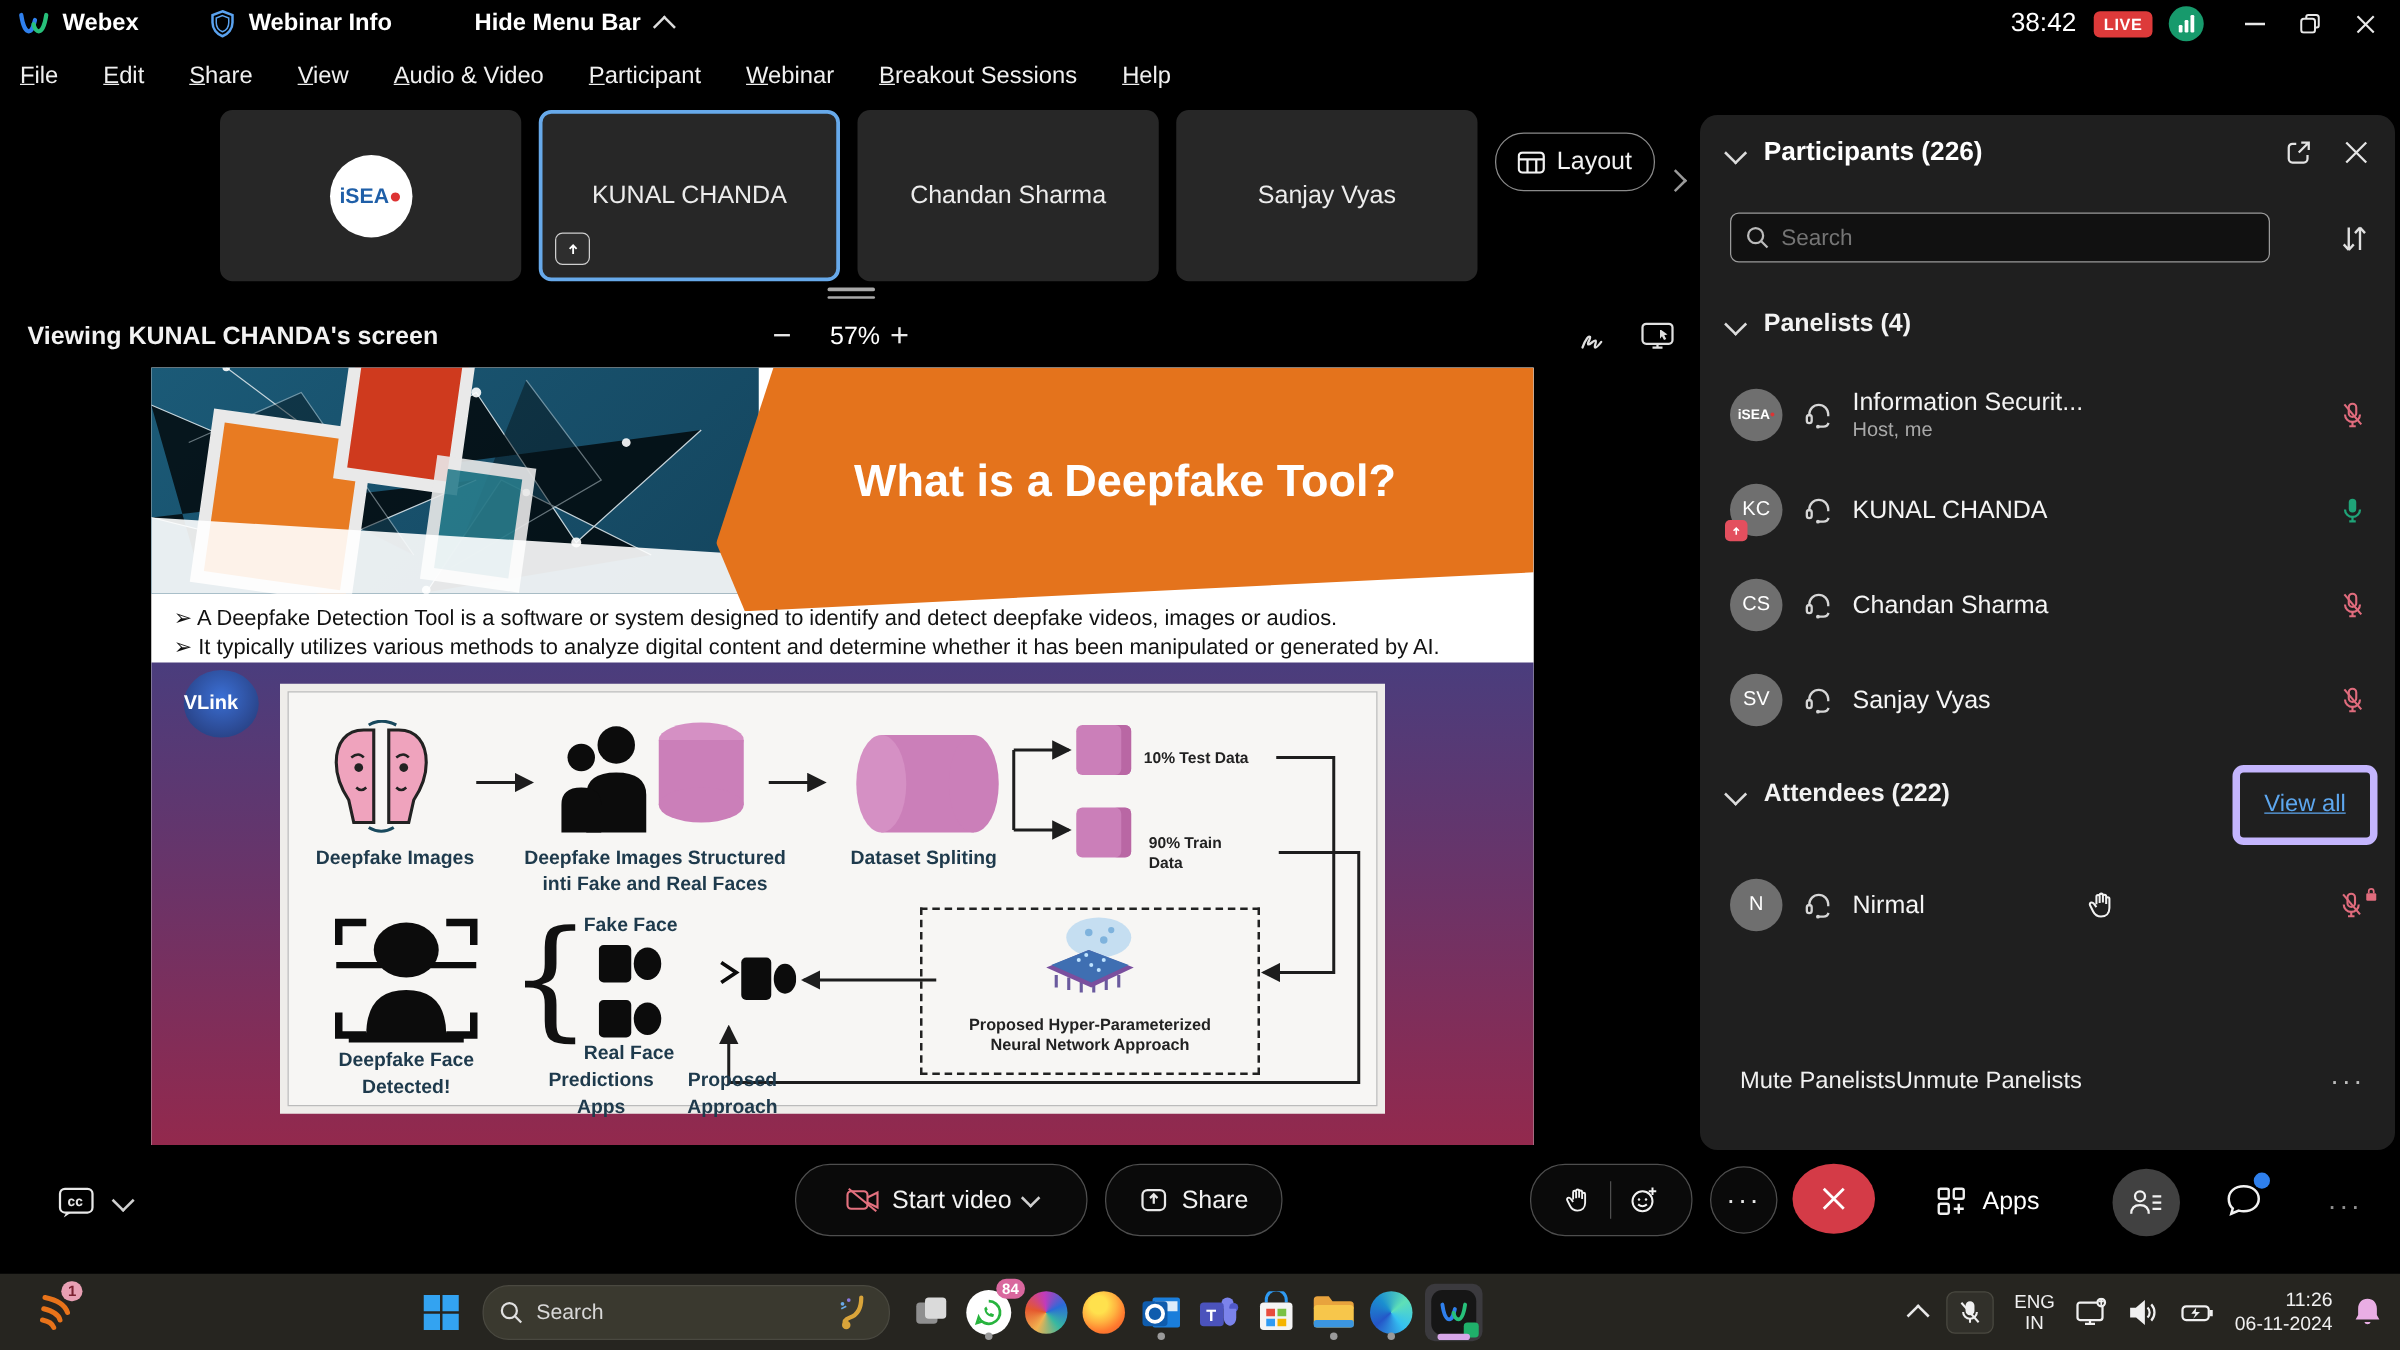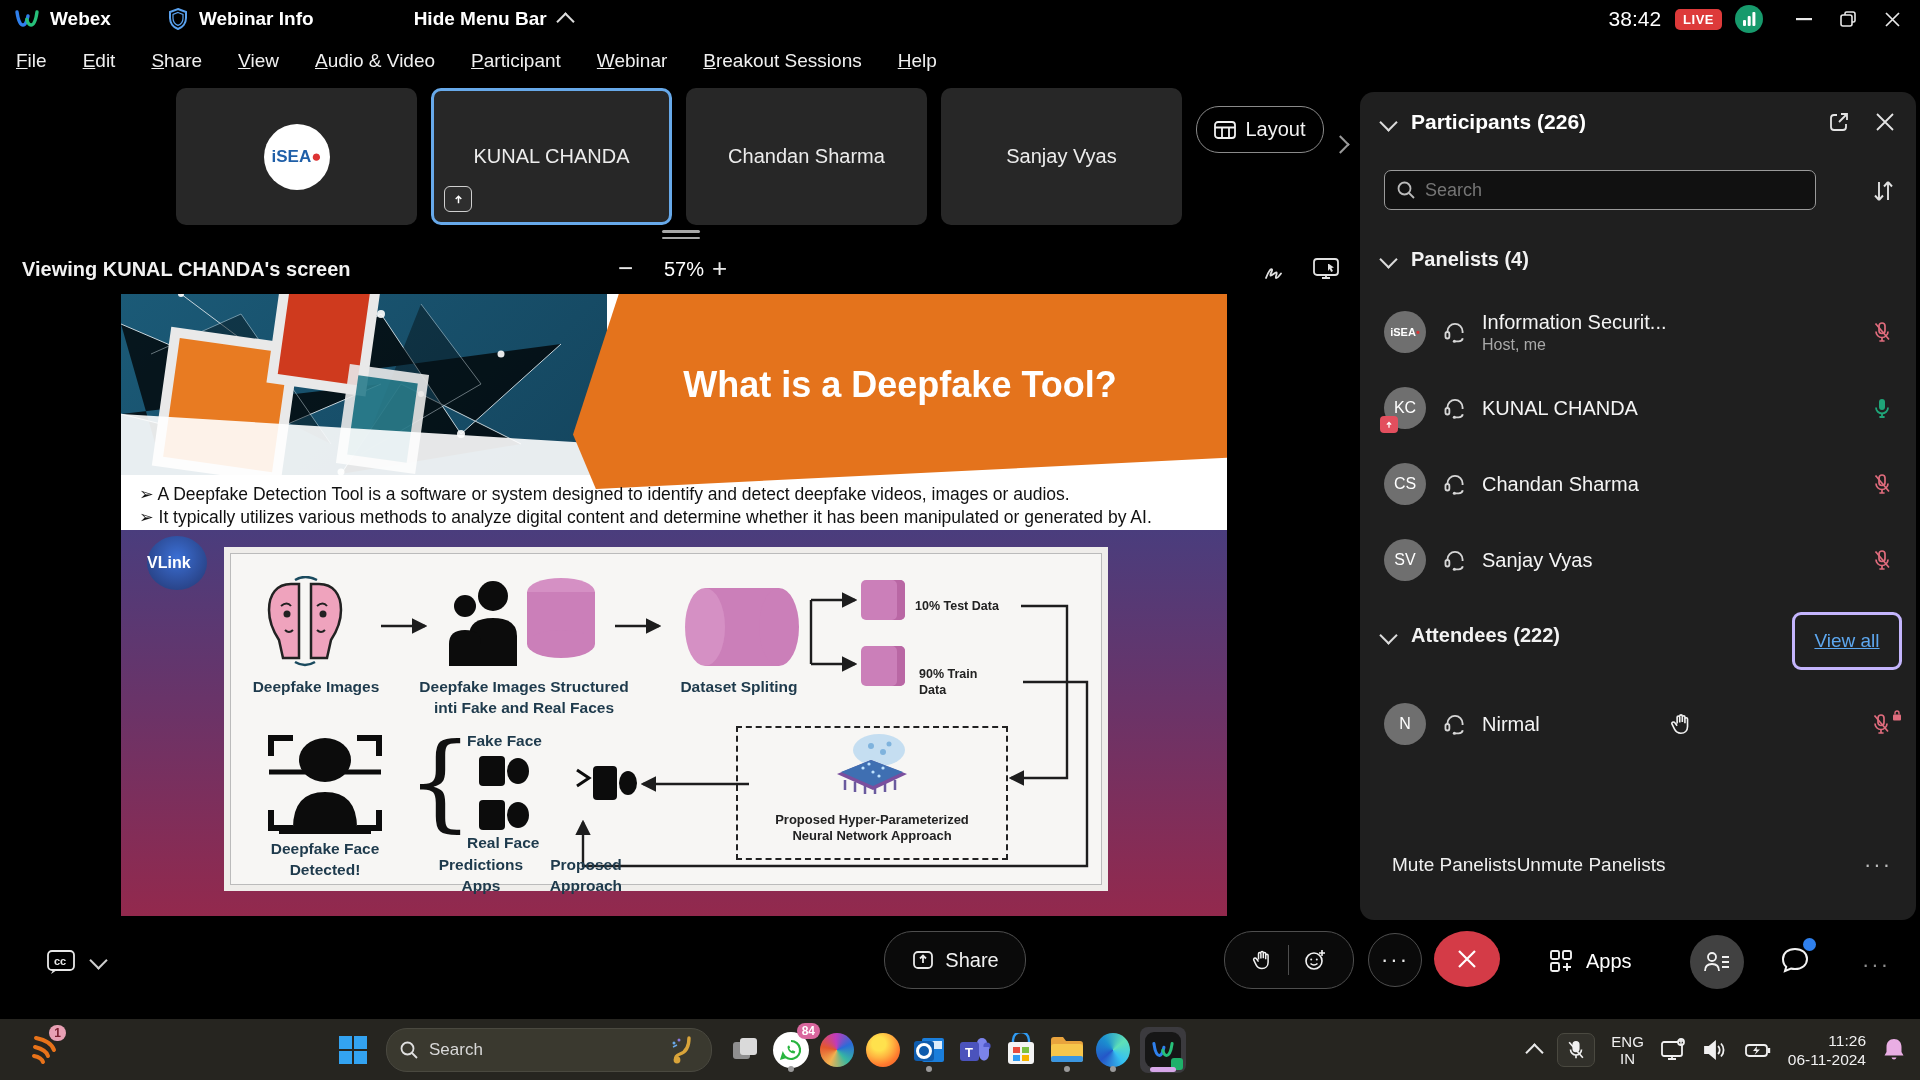--- a/index.html
+++ b/index.html
@@ -71,21 +71,21 @@
         border:1px solid #9a9a9a;border-radius:7px;color:#ddd;font-size:18px;padding:0 12px 0 40px;
         font-family:"Liberation Sans",sans-serif;outline:none;box-sizing:border-box;}
   .sec-hdr{font-size:20px;font-weight:bold;color:#f2f2f2;}
   .prow{position:absolute;left:0;width:556px;height:64px;display:flex;align-items:center;}
   .av{width:42px;height:42px;border-radius:50%;background:#6f6f6f;display:flex;align-items:center;
         justify-content:center;font-size:16px;color:#fff;margin-left:24px;flex:none;position:relative;}
   .pname{font-size:20px;color:#f4f4f4;}
   .psub{font-size:16px;color:#a9a9a9;margin-top:2px;}
   .hset{margin:0 14px 0 16px;flex:none;}
   .mic-slot{margin-left:auto;margin-right:22px;flex:none;position:relative;}
-  #view-all{position:absolute;right:14px;top:520px;width:104px;height:52px;border:3px solid #c4b5fd;
+  #view-all{position:absolute;right:14px;top:520px;width:104px;height:52px;border:6px solid #c4b5fd;
         border-radius:9px;display:flex;align-items:center;justify-content:center;}
   #view-all span{color:#5da7ef;font-size:19px;text-decoration:underline;}
   .pfoot{font-size:19px;color:#f0f0f0;}
 
   
   .pill{height:56px;border:1.5px solid #4e4e4e;border-radius:28px;background:#0a0a0a;
         display:flex;align-items:center;justify-content:center;gap:10px;font-size:20px;color:#f2f2f2;position:absolute;top:931px;}
   .circ{width:52px;height:52px;border:1.5px solid #4e4e4e;border-radius:50%;background:#0a0a0a;
         display:flex;align-items:center;justify-content:center;position:absolute;top:933px;}
   #end-btn{width:66px;height:56px;border-radius:50%;background:#d43b47;display:flex;align-items:center;
@@ -116,21 +116,21 @@
       </svg>
     </span>
     <span class="tb-app">Webex</span>
     <span style="margin-left:56px;">
       <svg width="22" height="24" viewBox="0 0 22 24" fill="none">
         <path d="M11 2l8 3v6c0 5.2-3.4 9.4-8 11-4.6-1.6-8-5.8-8-11V5l8-3z" stroke="#5aa2ef" stroke-width="2"></path>
         <path d="M11 5.5l5 1.9v3.8c0 3.3-2.1 6-5 7.2-2.9-1.2-5-3.9-5-7.2V7.4l5-1.9z" stroke="#5aa2ef" stroke-width="1.2"></path>
       </svg>
     </span>
     <span class="tb-item">Webinar Info</span>
-    <span class="tb-item" style="margin-left:100px;">Hide Menu Bar</span>
+    <span class="tb-item" style="margin-left:66px;">Hide Menu Bar</span>
     <span class="chev" style="transform:rotate(-135deg);margin:4px 0 0 12px;"></span>
 
     <span style="margin-left:auto;font-size:21px;">38:42</span>
     <span class="live" style="margin-left:14px;">LIVE</span>
     <span style="margin-left:12px;">
       <svg width="30" height="30" viewBox="0 0 30 30">
           <circle cx="15" cy="15" r="14" fill="#179a6c"></circle>
         <rect x="9" y="16" width="3" height="6" rx="1" fill="#fff"></rect>
           <rect x="13.7" y="12" width="3" height="10" rx="1" fill="#fff"></rect>
           <rect x="18.4" y="8" width="3" height="14" rx="1" fill="#fff"></rect>
@@ -567,20 +567,29 @@
   <div class="abs row" style="left:46px;top:948px;gap:14px;">
     <svg width="32" height="28" viewBox="0 0 32 28" fill="none">
         <rect x="2" y="3" width="26" height="19" rx="4" stroke="#e8e8e8" stroke-width="1.8"></rect>
         <path d="M7 22l-2 4 6-4" fill="#e8e8e8"></path>
         <text x="8" y="17" font-size="11" fill="#e8e8e8" font-family="Liberation Sans,sans-serif" font-weight="bold">cc</text>
       </svg>
     <span class="chev" style="border-color:#cfcfcf;transform:rotate(45deg);margin-top:-4px;"></span>
   </div>
 
 
+  <div class="pill" style="left:636px;width:232px;">
+    <svg width="28" height="24" viewBox="0 0 28 24" fill="none" stroke="#e4717f" stroke-width="1.7">
+        <rect x="2" y="5" width="16" height="14" rx="3"></rect>
+        <path d="M18 10l8-4v12l-8-4"></path>
+        <path d="M3 3l22 18"></path>
+      </svg>
+    <span>Start video</span>
+    <span class="chev" style="border-color:#cfcfcf;width:9px;height:9px;margin-top:-4px;"></span>
+  </div>
 
   <div class="pill" style="left:884px;width:140px;">
     <svg width="24" height="24" viewBox="0 0 24 24" fill="none" stroke="#e8e8e8" stroke-width="1.8">
         <rect x="3" y="4" width="18" height="16" rx="4"></rect>
         <path d="M12 15V8M9 10.5L12 7.5l3 3"></path>
       </svg>
     <span>Share</span>
   </div>
 
 

